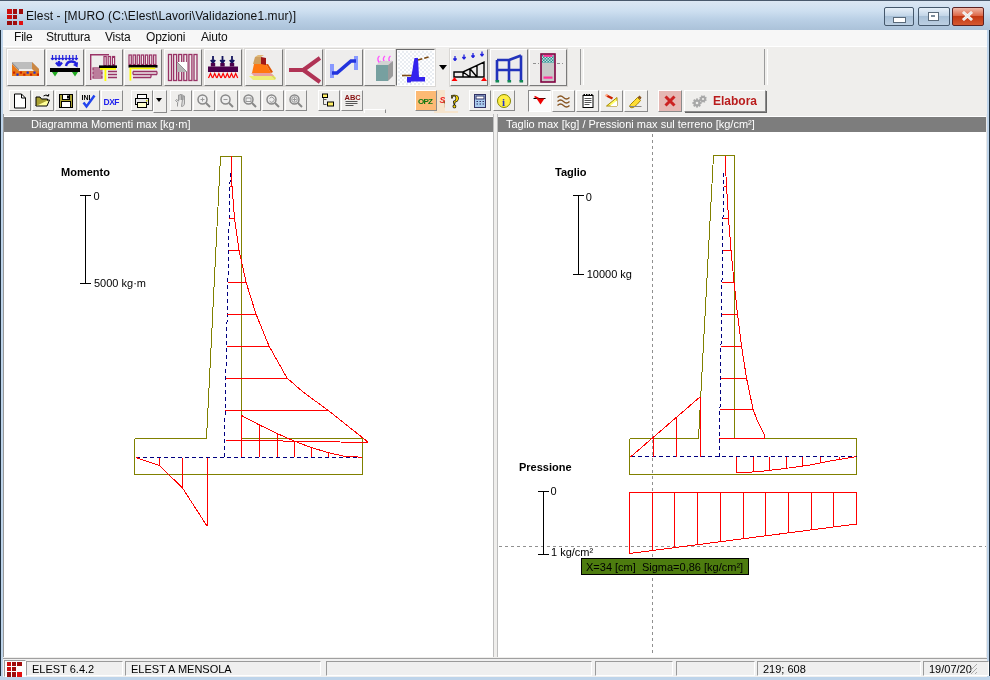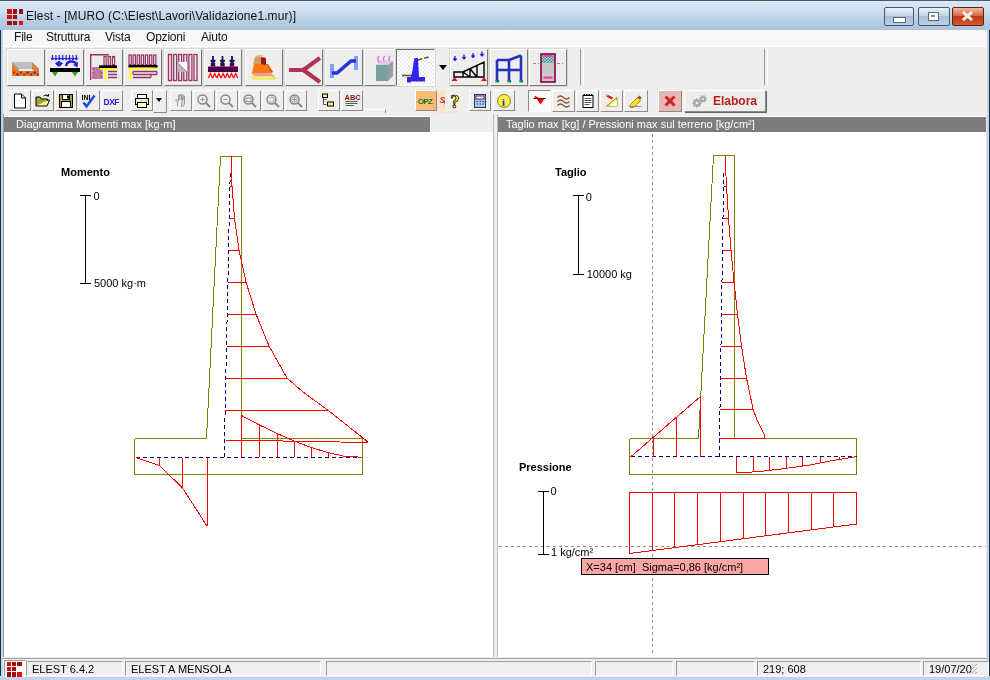--- a/index.html
+++ b/index.html
@@ -424,21 +424,21 @@
       <span style="position:absolute;left:28px">Elabora</span>
     </div>
 
 <div style="position:absolute;left:3px;top:113px;width:984px;height:545px;background:#efeeec"></div>
 <div style="position:absolute;left:4px;top:132px;width:489px;height:525px;background:#fff"></div>
 <div style="position:absolute;left:498px;top:132px;width:488px;height:525px;background:#fff"></div>
 <div style="position:absolute;left:493px;top:114px;width:1px;height:543px;background:#bdbdbd"></div>
 <div style="position:absolute;left:497px;top:114px;width:1px;height:543px;background:#bdbdbd"></div>
 <div style="position:absolute;left:3px;top:114px;width:1px;height:543px;background:#9a9a9a"></div>
 <div style="position:absolute;left:986px;top:114px;width:1px;height:543px;background:#e8e8e8"></div>
-<div style="position:absolute;left:4px;top:116px;width:426px;height:16px;background:#7d7d7d;border-top:1px solid #fff;color:#fff;font-size:11px;line-height:15px;padding-left:12px;box-sizing:border-box">Diagramma Momenti max [kg·m]</div>
+<div style="position:absolute;left:4px;top:116px;width:489px;height:16px;background:#7d7d7d;border-top:1px solid #fff;color:#fff;font-size:11px;line-height:15px;padding-left:27px;box-sizing:border-box">Diagramma Momenti max [kg·m]</div>
     <div style="position:absolute;left:498px;top:116px;width:488px;height:16px;background:#7d7d7d;border-top:1px solid #fff;color:#fff;font-size:11px;line-height:15px;padding-left:8px;box-sizing:border-box">Taglio max [kg] / Pressioni max sul terreno [kg/cm²]</div>
 <svg width="990" height="680" viewBox="0 0 990 680" style="position:absolute;left:0;top:0" shape-rendering="crispEdges">
       <polyline points="134.5,438.5 206.5,438.5 220.5,156.5 241.5,156.5 241.5,438.5 362.5,438.5 362.5,474.5 134.5,474.5 134.5,438.5" fill="none" stroke="#808000" stroke-width="1"></polyline>
       <polyline points="230.2,173 224.5,439 224.5,457" fill="none" stroke="#000080" stroke-width="1" stroke-dasharray="4,3"></polyline>
       <line x1="136" y1="457.5" x2="358" y2="457.5" stroke="#000080" stroke-width="1" stroke-dasharray="4,3"></line>
       <polyline points="231,156 232,186 234.5,218 239,250 246,282 256,314 269,346 287,378 303,392 329,411 368.5,442.5" fill="none" stroke="#ff0000" stroke-width="1"></polyline>
       <line x1="368.5" y1="442.5" x2="225" y2="440" stroke="#ff0000" stroke-width="1"></line>
       <line x1="229.9" y1="186" x2="232.0" y2="186" stroke="#ff0000" stroke-width="1"></line>
       <line x1="229.3" y1="218" x2="234.5" y2="218" stroke="#ff0000" stroke-width="1"></line>
       <line x1="228.6" y1="250" x2="239.0" y2="250" stroke="#ff0000" stroke-width="1"></line>
@@ -508,21 +508,21 @@
       <text x="555" y="176" font-size="11" font-weight="bold" fill="#000" text-anchor="start" font-family="Liberation Sans, sans-serif">Taglio</text>
       <text x="585.7" y="201" font-size="11" font-weight="normal" fill="#000" text-anchor="start" font-family="Liberation Sans, sans-serif">0</text>
       <text x="586.7" y="278" font-size="11" font-weight="normal" fill="#000" text-anchor="start" font-family="Liberation Sans, sans-serif">10000 kg</text>
       <line x1="543" y1="491" x2="543" y2="554" stroke="#000" stroke-width="1"></line>
       <line x1="537.5" y1="491" x2="548.5" y2="491" stroke="#000" stroke-width="1"></line>
       <line x1="537.5" y1="554" x2="548.5" y2="554" stroke="#000" stroke-width="1"></line>
       <text x="519" y="471" font-size="11" font-weight="bold" fill="#000" text-anchor="start" font-family="Liberation Sans, sans-serif">Pressione</text>
       <text x="550.4" y="495" font-size="11" font-weight="normal" fill="#000" text-anchor="start" font-family="Liberation Sans, sans-serif">0</text>
       <text x="551" y="556" font-size="11" font-weight="normal" fill="#000" text-anchor="start" font-family="Liberation Sans, sans-serif">1 kg/cm²</text>
     </svg>
-<div style="position:absolute;left:581px;top:558px;width:188px;height:17px;background:#fca5a5;border:1px solid #000;font-size:11px;color:#000;line-height:17px;padding-left:4px;box-sizing:border-box">X=34 [cm]&nbsp;&nbsp;Sigma=0,86 [kg/cm²]</div>
+<div style="position:absolute;left:581px;top:558px;width:168px;height:17px;background:#4d7c0f;border:1px solid #000;font-size:11px;color:#000;line-height:17px;padding-left:4px;box-sizing:border-box">X=34 [cm]&nbsp;&nbsp;Sigma=0,86 [kg/cm²]</div>
 <div style="position:absolute;left:3px;top:658px;width:984px;height:18px;background:#f0f0f0;border-top:1px solid #a0a0a0"></div>
     <div style="position:absolute;left:4px;top:660px;width:20px;height:15px;border:1px solid;border-color:#9a9a9a #fff #fff #9a9a9a;background:#fdfdfd"></div>
     <div style="position:absolute;left:7.0px;top:662.0px;width:4.2px;height:4.2px;background:#cc0f0f"></div>
     <div style="position:absolute;left:12.2px;top:662.0px;width:4.2px;height:4.2px;background:#a00c0c"></div>
     <div style="position:absolute;left:17.4px;top:662.0px;width:4.2px;height:4.2px;background:#a00c0c"></div>
     <div style="position:absolute;left:7.0px;top:667.2px;width:4.2px;height:4.2px;background:#cc0f0f"></div>
     <div style="position:absolute;left:12.2px;top:667.2px;width:4.2px;height:4.2px;background:#a00c0c"></div>
     <div style="position:absolute;left:7.0px;top:672.4px;width:4.2px;height:4.2px;background:#9a0b0b"></div>
     <div style="position:absolute;left:12.2px;top:672.4px;width:4.2px;height:4.2px;background:#a00c0c"></div>
     <div style="position:absolute;left:17.4px;top:672.4px;width:4.2px;height:4.2px;background:#e20f0f"></div>

